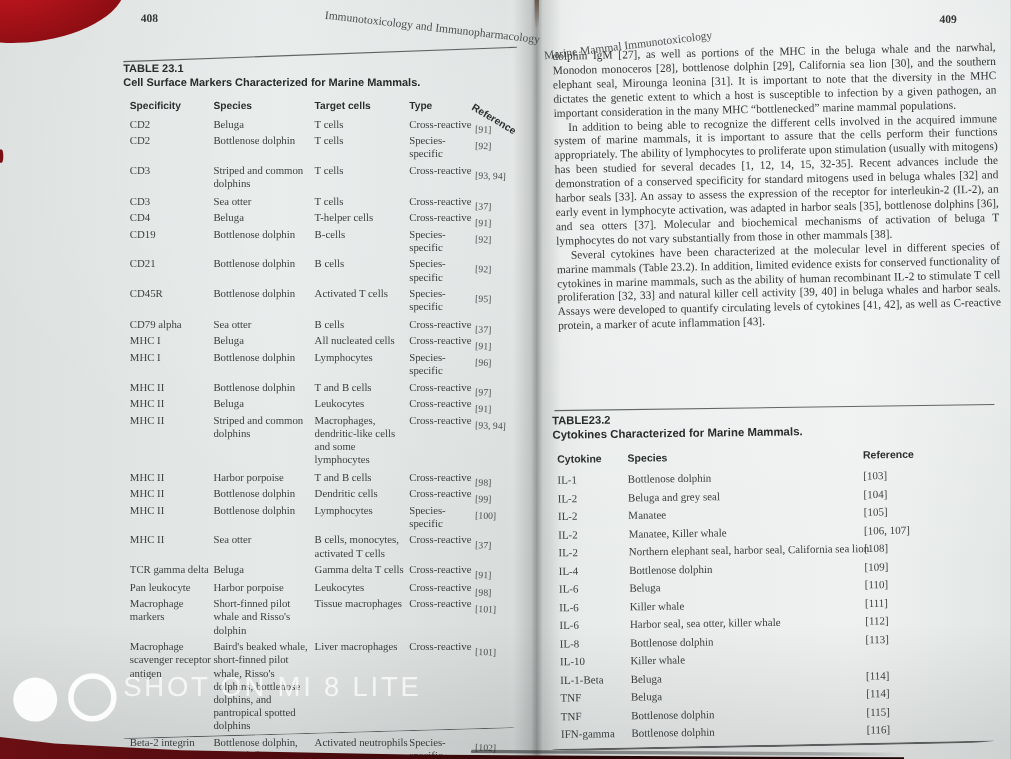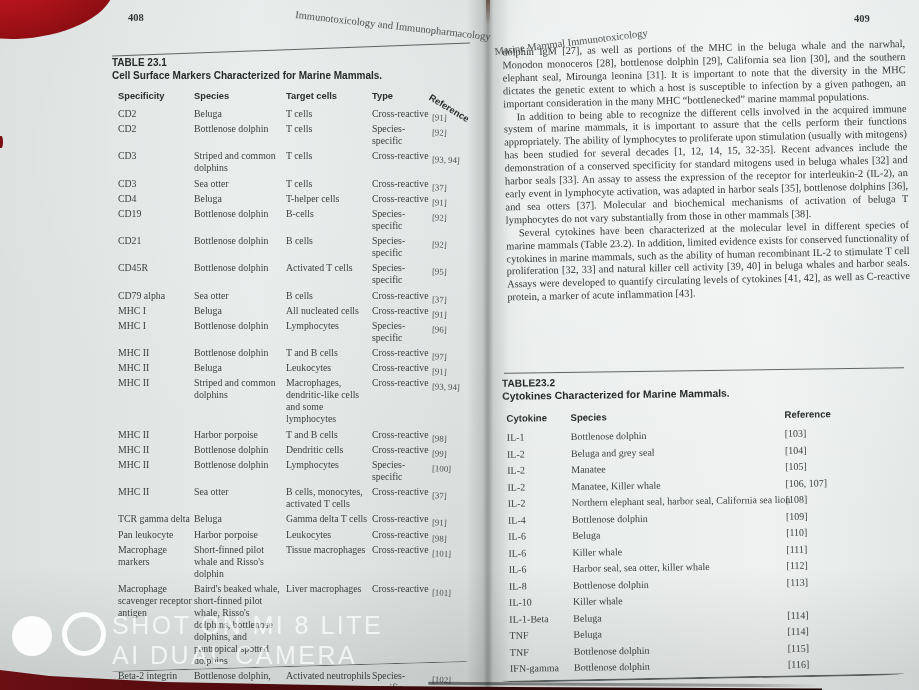--- a/index.html
+++ b/index.html
@@ -451,16 +451,15 @@
   <div class="gutter"></div>
   <div class="spine-notch"></div>
   <div class="book-edge"></div>
   <div class="maroon-wedge"></div>
   <div class="vignette"></div>
 
   <div class="watermark">
     <div class="wm-dot"></div>
     <div class="wm-ring"></div>
     <div class="wm-line wm-line1">SHOT ON MI 8 LITE</div>
-    <div class="wm-line wm-line2">AI DUAL CAMERA</div>
   </div>
 
 </div>
 
 </body></html>

